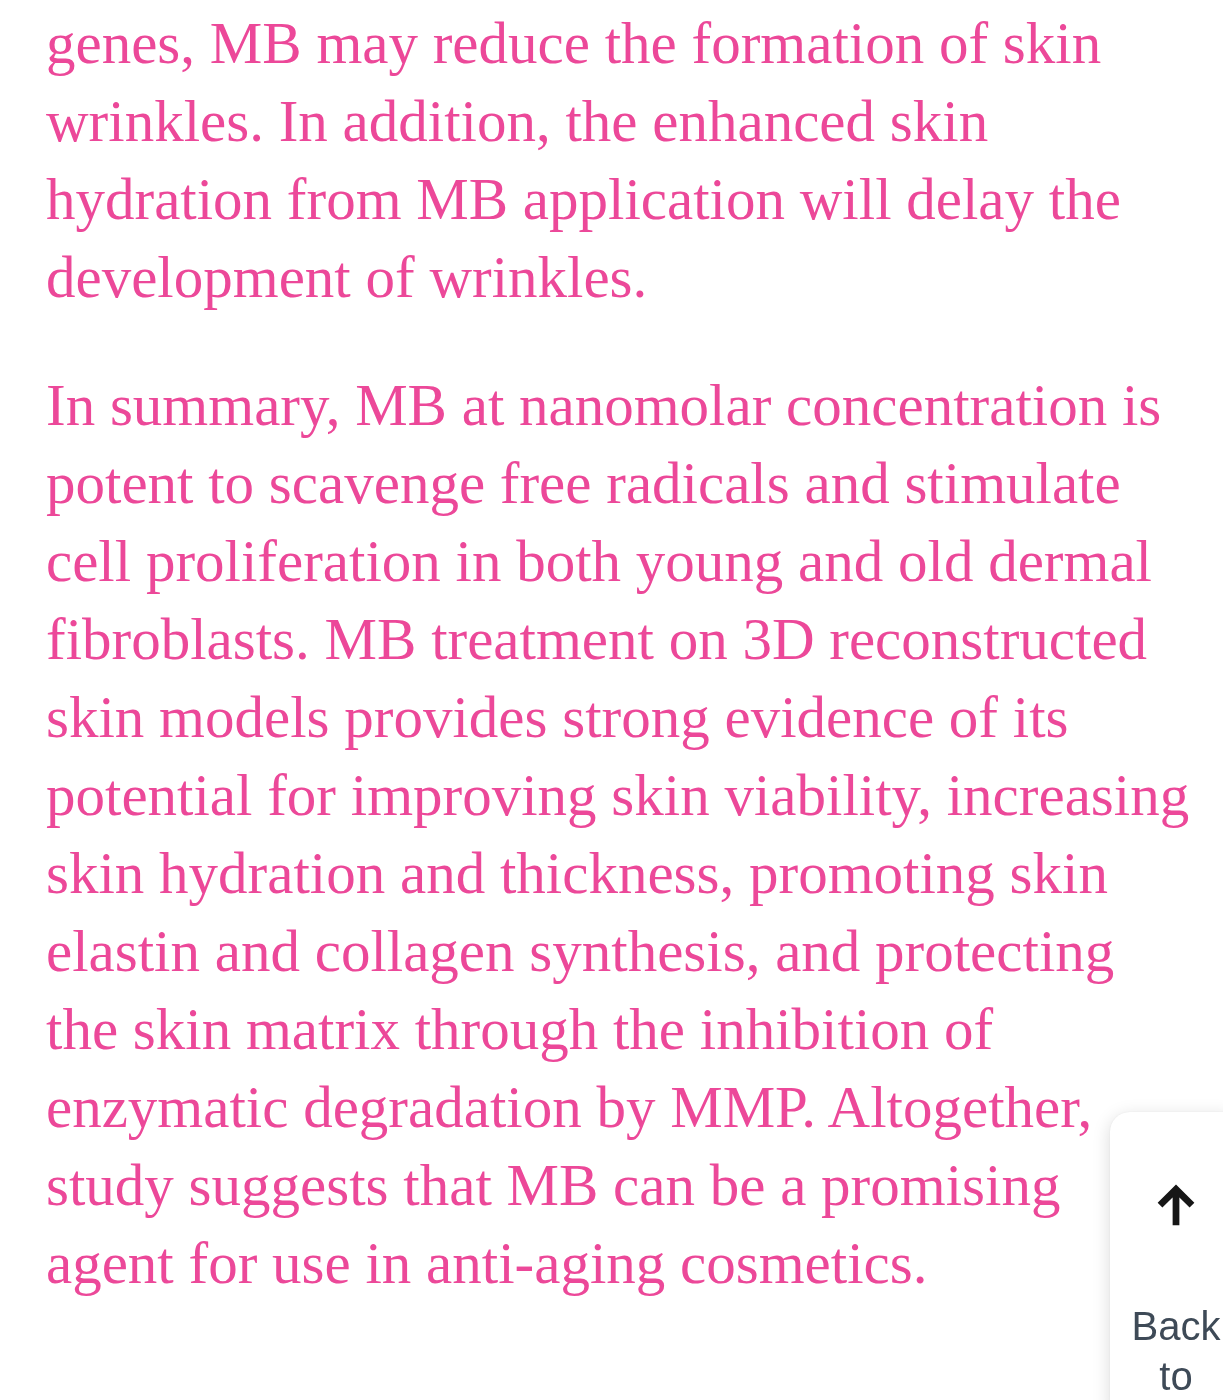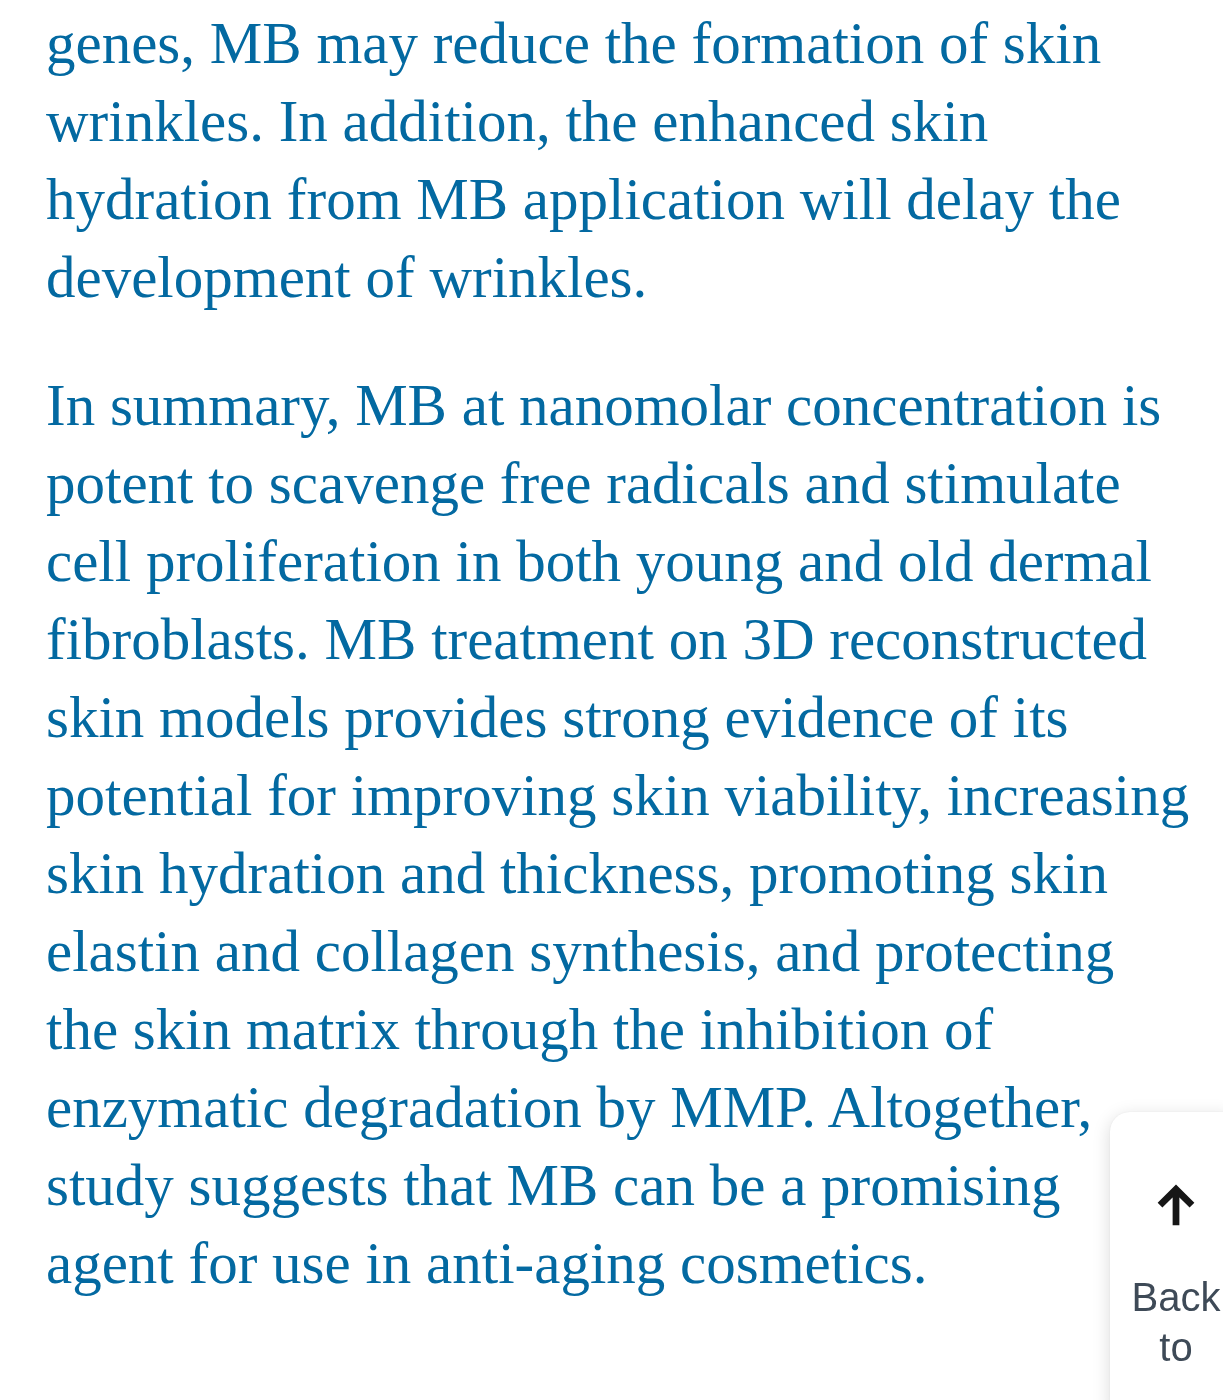--- a/index.html
+++ b/index.html
@@ -11,21 +11,21 @@
   body {
     position: relative;
     background: #ffffff;
     font-family: "Liberation Serif", serif;
   }
   .article {
     position: absolute;
     left: 46px;
     top: 4px;
     width: 1160px;
-    color: #0369a1;
+    color: #ec4899;
     font-size: 59px;
     line-height: 78px;
   }
   .para {
     white-space: pre-line;
   }
   .para + .para {
     margin-top: 50px;
   }
   .back-card {
@@ -42,21 +42,21 @@
     align-items: center;
     padding-top: 66px;
     cursor: pointer;
   }
   .arrow-wrap {
     width: 54px;
     height: 54px;
     display: block;
   }
   .back-label {
-    margin-top: 40px;
+    margin-top: 69px;
     font-family: "Liberation Sans", sans-serif;
     font-size: 40px;
     line-height: 50px;
     color: #3e4a57;
     text-align: center;
     white-space: pre-line;
   }
 </style>
 </head>
 <body>

